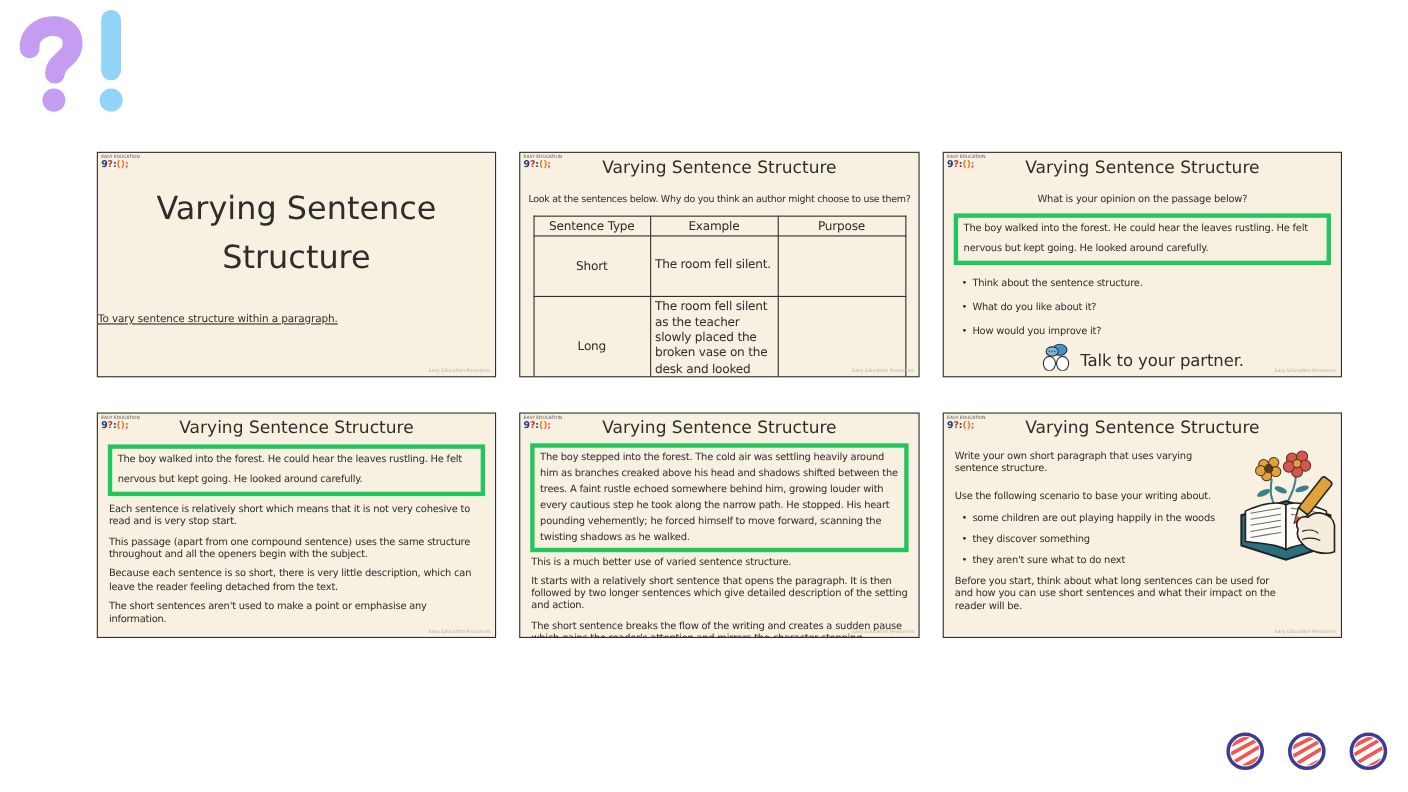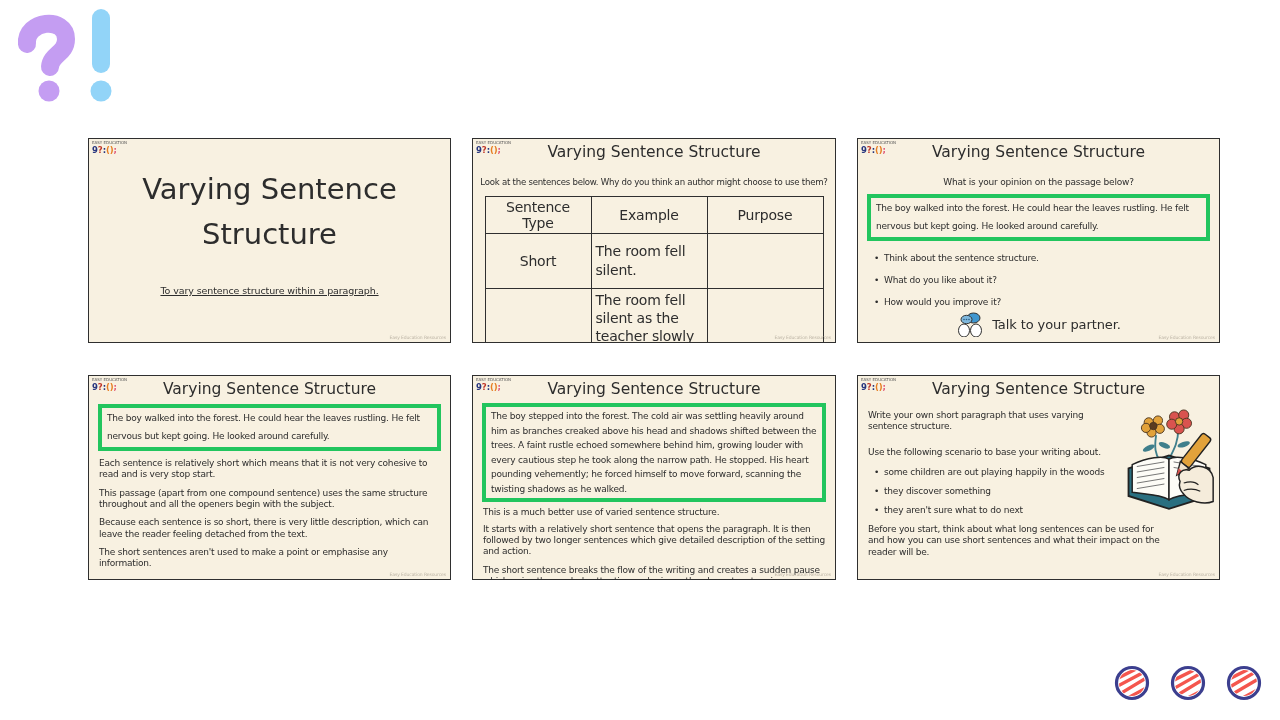--- a/index.html
+++ b/index.html
@@ -29,50 +29,50 @@
   .brand-name { display:block; font-size:4px; color:#555; letter-spacing:0; }
   .brand-glyphs { display:block; font-size:8.5px; font-weight:bold; margin-top:1px; }
   .g-navy { color:#27357e; } .g-red { color:#c0392b; }
   .g-orange { color:#e67e22; } .g-pink { color:#e05a7a; }
 
   .watermark { position:absolute; bottom:2px; right:4px; font-size:4.5px; color:#bcb4a5; }
 
   
   .slide-title { text-align:center; font-size:15.5px; font-weight:normal; margin:4px 0 0; letter-spacing:0; }
   .s1-title { font-size:29px; font-weight:normal; text-align:center; margin:28px auto 0; max-width:310px; line-height:1.55; letter-spacing:0; }
-  .s1-sub { text-align:center; font-size:9.5px; text-decoration:underline; margin-top:28px; }
+  .s1-sub { text-align:left; font-size:9.5px; text-decoration:underline; margin-top:28px; }
 
   
   .para { font-size:9px; line-height:1.26; margin:7px 10px 0; letter-spacing:-0.2px; }
   .passage-box { border:4px solid #22c55e; margin:6px 9px 0; padding:2px 5px; font-size:9px; line-height:1.95; letter-spacing:-0.2px; }
   .passage-box.tight { line-height:1.62; margin-top:5px; }
 
   .bullets { list-style:none; margin:5px 0 0 16px; padding:0; }
   .bullets li { font-size:9px; margin-top:9px; padding-left:10px; position:relative; letter-spacing:-0.2px; }
   .bullets li::before { content:"•"; position:absolute; left:0; top:0; font-size:9px; color:#2d2d2d; }
   .bullets.spaced li { margin-top:12px; }
 
   
   .s2-intro { font-size:8.6px; text-align:center; margin-top:16px; white-space:nowrap; letter-spacing:-0.25px; }
   .s2-table { border-collapse:collapse; margin:8px auto 0; table-layout:fixed; }
   .s2-table th, .s2-table td {
-    border:1px solid #2f2f2f; font-weight:normal; font-size:14px;
+    border:1px solid #2f2f2f; font-weight:normal; font-size:11px;
     padding:2px 4px; letter-spacing:-0.2px;
   }
   .s2-table th { height:17px; text-align:center; }
   .row-short td { height:55px; }
   .row-long td { height:70px; }
   .c-center { text-align:center; vertical-align:middle; }
   .c-left { text-align:left; vertical-align:middle; line-height:1.3; }
 
   
   .s3-footer {
     position:absolute; left:0; right:0; bottom:5px;
-    display:flex; align-items:center; justify-content:center; gap:4px;
-    font-size:13px;
+    display:flex; align-items:flex-end; justify-content:center; gap:4px;
+    font-size:15px;
     margin-top:18px;
   }
 
   
   .s6-body { padding-right:100px; }
   .s6-art { position:absolute; top:26px; right:4px; z-index:1; }
   .s6-final { margin:9px 52px 0 10px; }
 
   
   .dots { position:absolute; top:665px; left:1114px; display:flex; gap:20px; }

